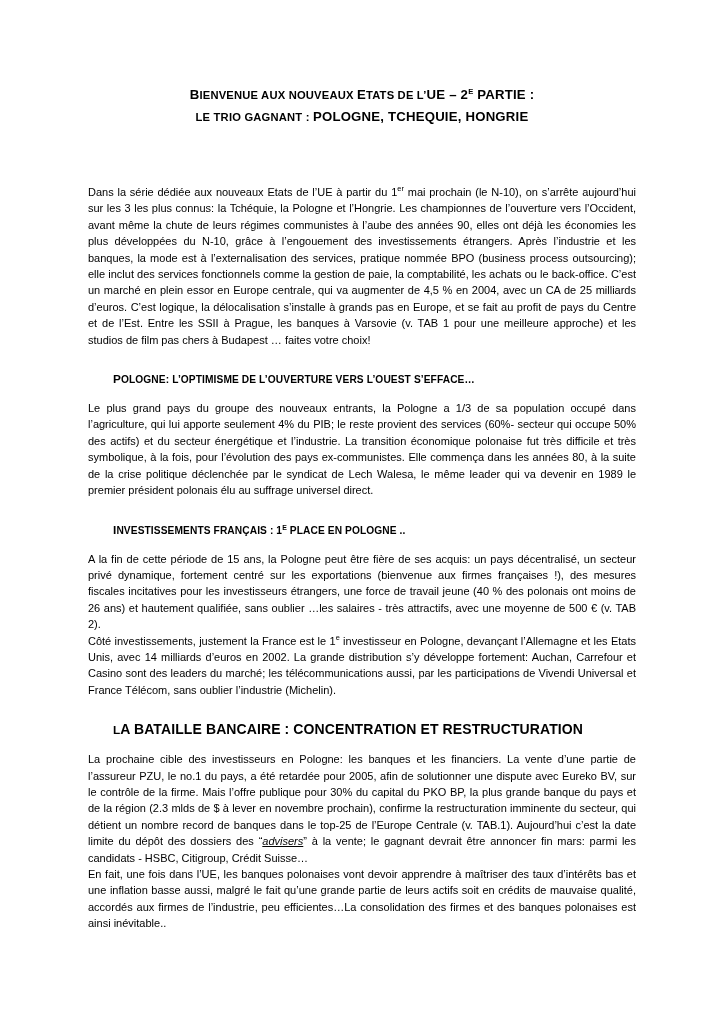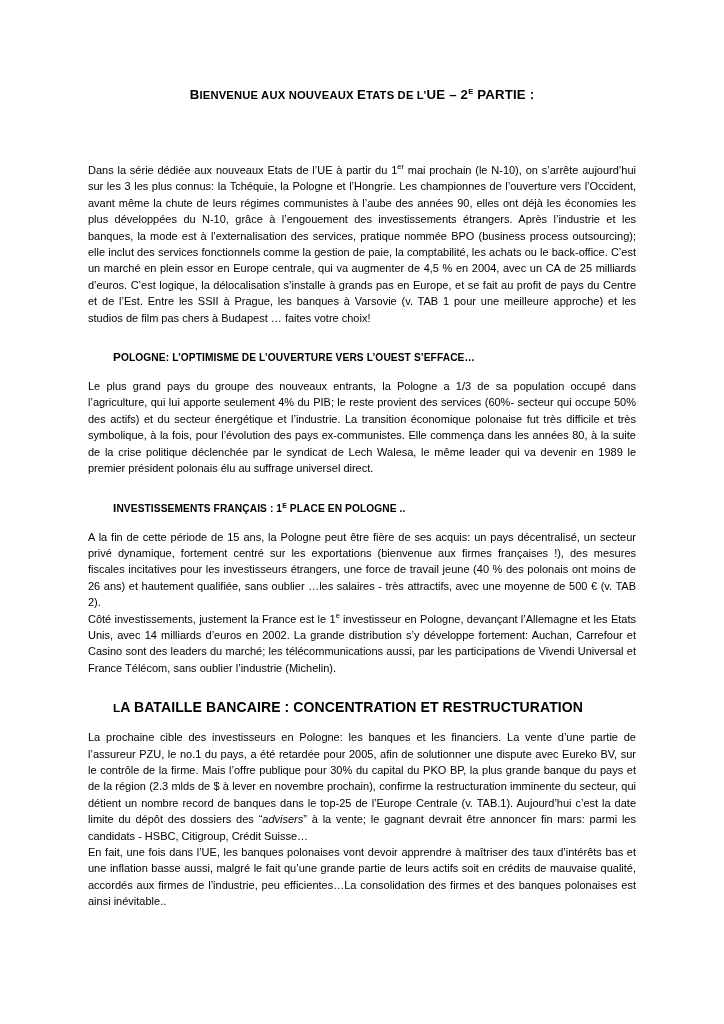--- a/index.html
+++ b/index.html
@@ -55,30 +55,34 @@
     letter-spacing: 0.1px;
     margin: 24px 0 13px 0;
     line-height: 15px;
     padding-left: 25px;
   }
   h2.section .big {
     font-size: 11.8px;
   }
   em {
     font-style: italic;
+    text-decoration: underline;
   }
 </style>
 </head>
 <body>
 
 <div class="page">
 
   <div class="title-block">
     <div class="title-line">
       <span class="big">B</span><span>ienvenue aux nouveaux </span><span class="big">E</span><span>tats de l</span><span>’</span><span class="big">UE – 2</span><sup>e</sup><span class="big"> partie :</span>
+    </div>
+    <div class="title-line">
+      <span>le trio gagnant : </span><span class="big">Pologne, Tchequie, Hongrie</span>
     </div>
   </div>
 
   <p class="body">Dans la série dédiée aux nouveaux Etats de l’UE à partir du 1<sup>er</sup> mai prochain (le N-10), on s’arrête aujourd’hui sur les 3 les plus connus: la Tchéquie, la Pologne et l’Hongrie. Les championnes de l’ouverture vers l’Occident, avant même la chute de leurs régimes communistes à l’aube des années 90, elles ont déjà les économies les plus développées du N-10, grâce à l’engouement des investissements étrangers. Après l’industrie et les banques, la mode est à l’externalisation des services, pratique nommée BPO (business process outsourcing); elle inclut des services fonctionnels comme la gestion de paie, la comptabilité, les achats ou le back-office. C’est un marché en plein essor en Europe centrale, qui va augmenter de 4,5 % en 2004, avec un CA de 25 milliards d’euros. C’est logique, la délocalisation s’installe à grands pas en Europe, et se fait au profit de pays du Centre et de l’Est. Entre les SSII à Prague, les banques à Varsovie (v. TAB 1 pour une meilleure approche) et les studios de film pas chers à Budapest … faites votre choix!</p>
 
   <h2 class="section">
     <span class="big"><span style="font-size:11.8px">P</span><span style="font-size:10.2px">OLOGNE: L’OPTIMISME DE L’OUVERTURE VERS L’OUEST S’EFFACE…</span></span>
   </h2>
   <p class="body">Le plus grand pays du groupe des nouveaux entrants, la Pologne a 1/3 de sa population occupé dans l’agriculture, qui lui apporte seulement 4% du PIB; le reste provient des services (60%- secteur qui occupe 50% des actifs) et du secteur énergétique et l’industrie. La transition économique polonaise fut très difficile et très symbolique, à la fois, pour l’évolution des pays ex-communistes. Elle commença dans les années 80, à la suite de la crise politique déclenchée par le syndicat de Lech Walesa, le même leader qui va devenir en 1989 le premier président polonais élu au suffrage universel direct.</p>
 

